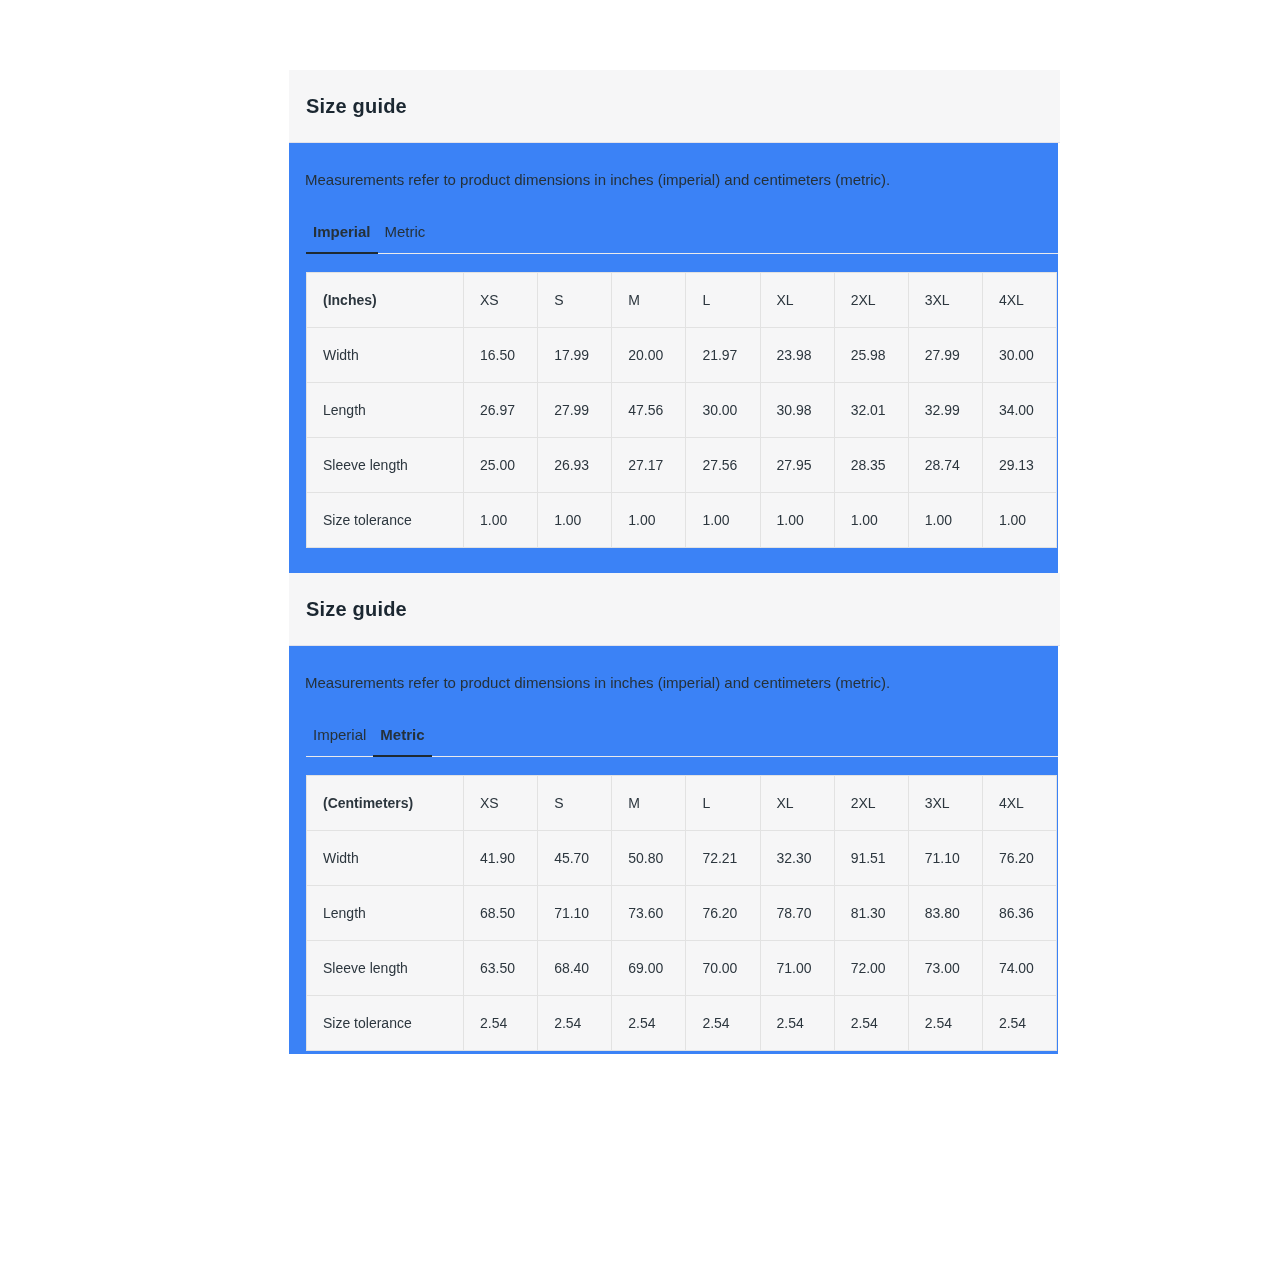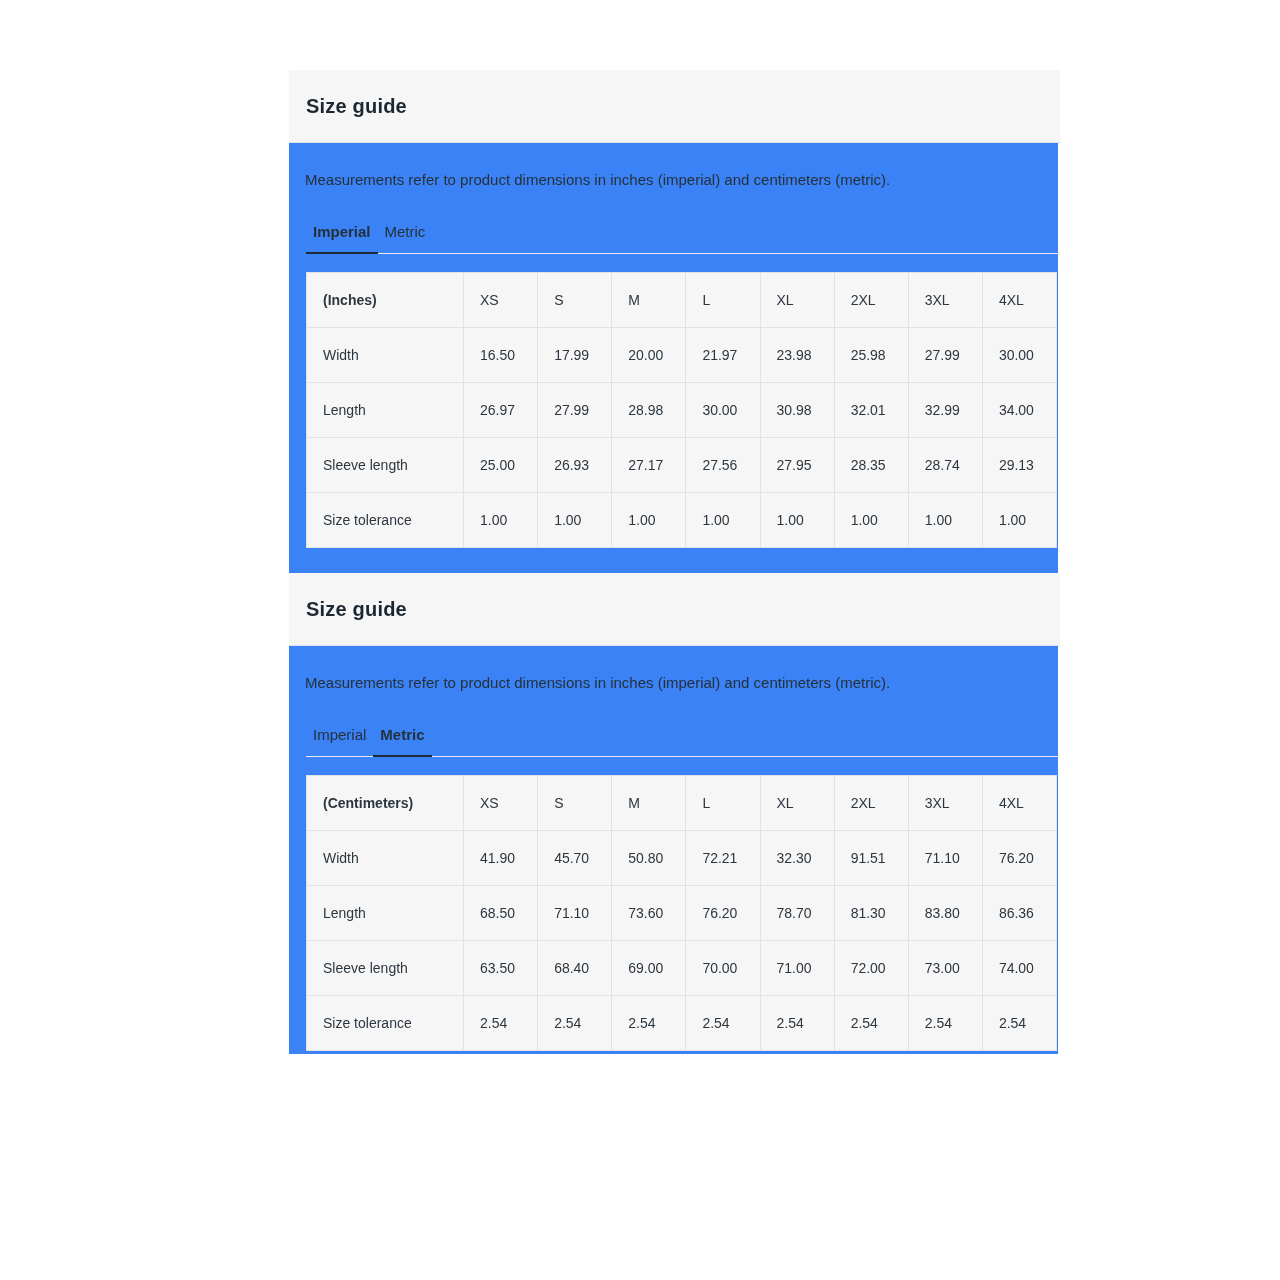--- a/index.html
+++ b/index.html
@@ -114,21 +114,21 @@
               <td>21.97</td>
               <td>23.98</td>
               <td>25.98</td>
               <td>27.99</td>
               <td>30.00</td>
             </tr>
             <tr>
               <th class="row-label">Length</th>
               <td>26.97</td>
               <td>27.99</td>
-              <td>28.98</td>
+              <td>47.56</td>
               <td>30.00</td>
               <td>30.98</td>
               <td>32.01</td>
               <td>32.99</td>
               <td>34.00</td>
             </tr>
             <tr>
               <th class="row-label">Sleeve length</th>
               <td>25.00</td>
               <td>26.93</td>

